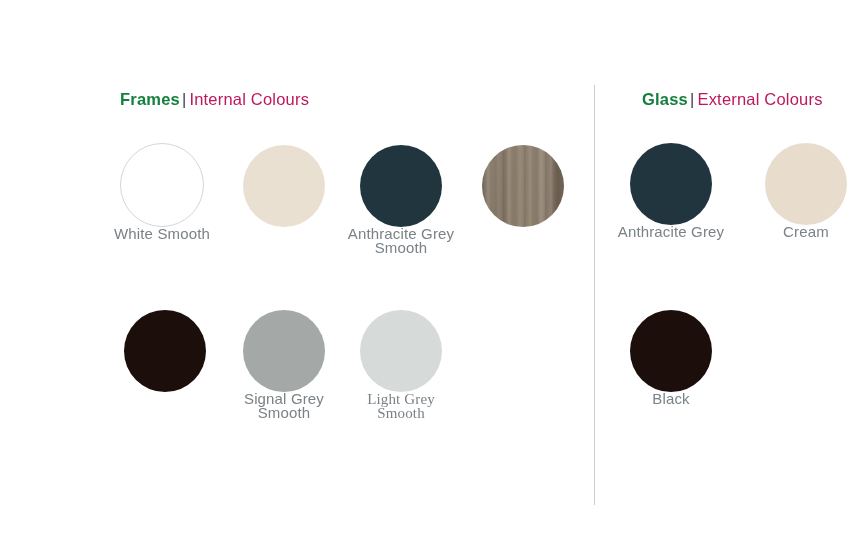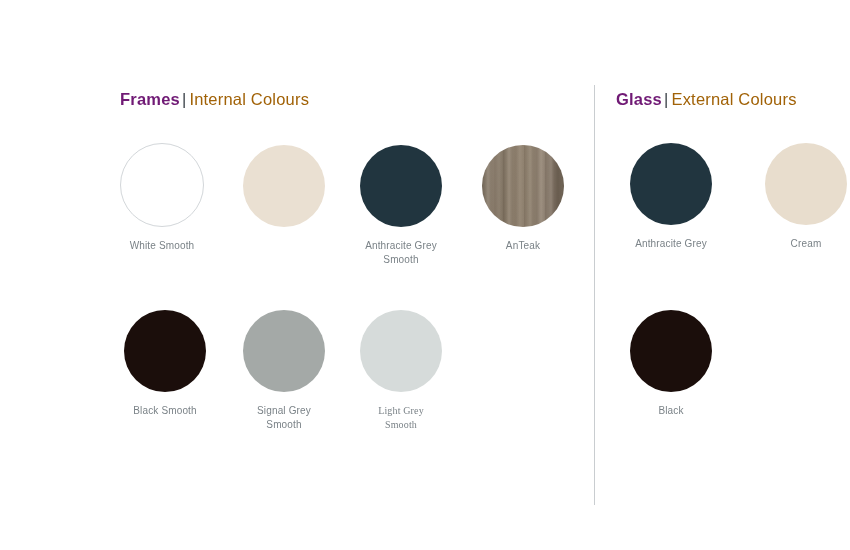--- a/index.html
+++ b/index.html
@@ -23,36 +23,36 @@
   
   .section-heading {
     position: absolute;
     white-space: nowrap;
     font-size: 16.5px;
     line-height: 1;
     letter-spacing: .2px;
   }
   .section-heading .strong {
     font-weight: 700;
-    color: #701a75;
+    color: #15803d;
   }
   .section-heading .divider-bar {
     display: inline-block;
     color: #3b4248;
     font-weight: 400;
     margin: 0 3px 0 2px;
   }
   .section-heading .light {
     font-weight: 400;
-    color: #a16207;
+    color: #be185d;
     margin-top: 16px;
   }
 
   #frames-heading { left: 120px; top: 91px; }
-  #glass-heading  { left: 616px; top: 91px; }
+  #glass-heading  { left: 642px; top: 91px; }
 
   
   #panel-divider {
     position: absolute;
     left: 594px;
     top: 85px;
     width: 1px;
     height: 420px;
     background: #c9cdd0;
   }
@@ -66,22 +66,21 @@
   }
   .swatch-circle {
     width: 82px;
     height: 82px;
     border-radius: 50%;
     margin: 0 auto;
     position: relative;
     overflow: hidden;
   }
   .swatch-label {
-    margin-top: 12px;
-    font-size: 10px;
+    font-size: 15px;
     line-height: 14px;
     color: #7a8287;
     letter-spacing: .15px;
     white-space: pre-line;
   }
 
   
   .swatch-circle.outlined {
     width: 84px;
     height: 84px;
@@ -150,25 +149,23 @@
       <div class="swatch-item" style="left: 284px; top: 145px;">
         <div class="swatch-circle" style="background: rgb(234, 224, 210);"></div>
       </div>
       <div class="swatch-item" style="left: 401px; top: 145px;">
         <div class="swatch-circle" style="background: rgb(33, 53, 63);"></div>
         <div class="swatch-label">Anthracite Grey
 Smooth</div>
       </div>
       <div class="swatch-item" style="left: 523px; top: 145px;">
         <div class="swatch-circle wood"></div>
-        <div class="swatch-label">AnTeak</div>
       </div>
       <div class="swatch-item" style="left: 165px; top: 310px;">
         <div class="swatch-circle" style="background: rgb(27, 14, 11);"></div>
-        <div class="swatch-label">Black Smooth</div>
       </div>
       <div class="swatch-item" style="left: 284px; top: 310px;">
         <div class="swatch-circle" style="background: rgb(164, 169, 167);"></div>
         <div class="swatch-label">Signal Grey
 Smooth</div>
       </div>
       <div class="swatch-item" style="left: 401px; top: 310px; font-family: Liberation Serif, serif;">
         <div class="swatch-circle" style="background: rgb(214, 219, 218);"></div>
         <div class="swatch-label">Light Grey
 Smooth</div>

